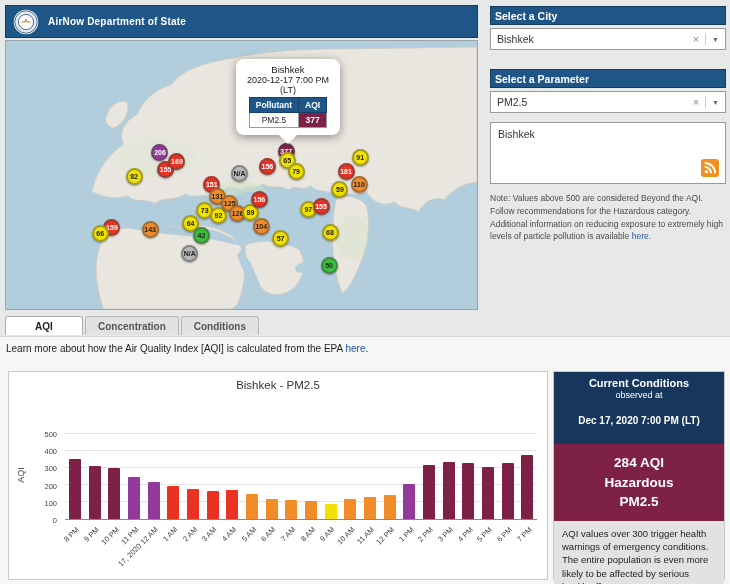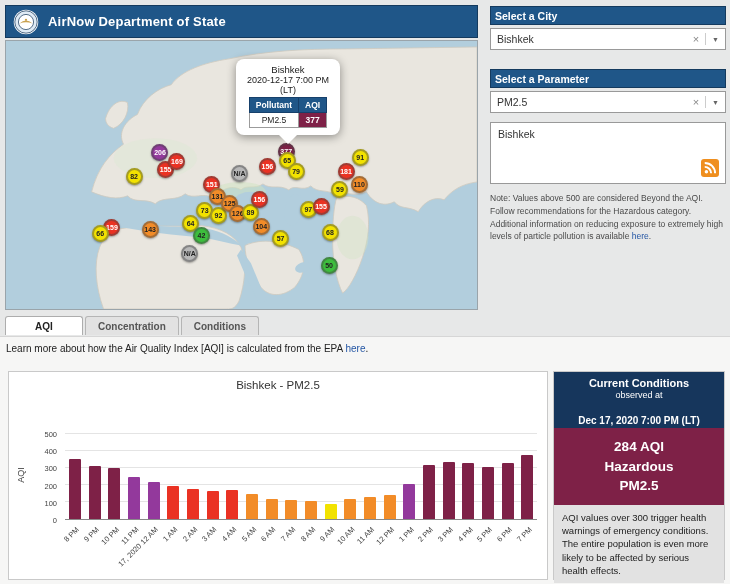--- a/index.html
+++ b/index.html
@@ -11,21 +11,21 @@
   body{
     width:730px;height:584px;position:relative;overflow:hidden;
     background:#e7e8e8;
     font-family:"Liberation Sans","DejaVu Sans",sans-serif;color:#222;
   }
   .lower-bg{position:absolute;left:0;top:336px;width:730px;height:248px;background:#f6f6f5;border-top:1px solid #d6d6d6;}
 
   
   .app-header{position:absolute;left:5px;top:5px;width:473px;height:33px;background:var(--brand-blue);
     border:1px solid #143a5e;display:flex;align-items:center;gap:9px;padding-left:7px;}
-  .app-header .title{color:#fff;font-size:13px;font-weight:bold;letter-spacing:.2px;}
+  .app-header .title{color:#fff;font-size:10px;font-weight:bold;letter-spacing:.2px;}
   .seal{width:26px;height:26px;flex:0 0 auto;}
 
   
   .map{position:absolute;left:5px;top:40px;width:473px;height:270px;border:1px solid #9aa4aa;
     background:#b2cedd;overflow:hidden;}
   .map svg.land{position:absolute;left:0;top:0;width:100%;height:100%;}
   .marker{position:absolute;width:17px;height:17px;margin:-9px 0 0 -9px;border-radius:50%;
     border:2px solid rgba(70,70,70,.45);display:flex;align-items:center;justify-content:center;
     font-size:7px;font-weight:bold;box-shadow:0 1px 2px rgba(0,0,0,.35);cursor:pointer;z-index:2;}
   .popup{position:absolute;left:282px;top:18px;transform:translateX(-50%);width:104px;z-index:6;
@@ -74,21 +74,21 @@
   .bar-slot{flex:1;height:100%;display:flex;align-items:flex-end;justify-content:center;position:relative;z-index:1;}
   .bar{width:12px;border-radius:1px 1px 0 0;cursor:pointer;}
   .x-labels{position:absolute;left:56px;top:149px;width:472px;height:55px;display:flex;}
   .xl-slot{flex:1;position:relative;}
   .xl-slot span{position:absolute;top:4px;right:50%;transform:rotate(-45deg);transform-origin:100% 0;
     white-space:nowrap;font-size:7.5px;color:#444;}
 
   
   .conditions{position:absolute;left:553px;top:371px;width:172px;height:209px;border:1px solid #c9c9c9;
     display:flex;flex-direction:column;background:#e2e2e2;}
-  .cc-head{background:var(--navy-header);color:#fff;text-align:center;padding:5px 4px 2px;}
+  .cc-head{background:var(--navy-header);color:#fff;text-align:center;padding:5px 4px 18px;}
   .cc-title{font-size:11px;font-weight:bold;}
   .cc-observed{font-size:9px;margin-top:1px;}
   .cc-date{font-size:10px;font-weight:bold;margin-top:15px;}
   .cc-aqi{background:var(--aqi-hazardous);color:#fff;text-align:center;padding:9px 4px;}
   .cc-aqi div{font-size:13.5px;font-weight:bold;line-height:1.45;}
   .cc-health-head{background:#141414;color:#fff;font-weight:bold;font-size:10px;text-align:center;padding:3px 6px;}
   .cc-health-body{flex:1;background:#e2e2e2;color:#222;font-size:9.5px;line-height:1.4;padding:6px 8px;}
 </style>
 </head>
 <body>

